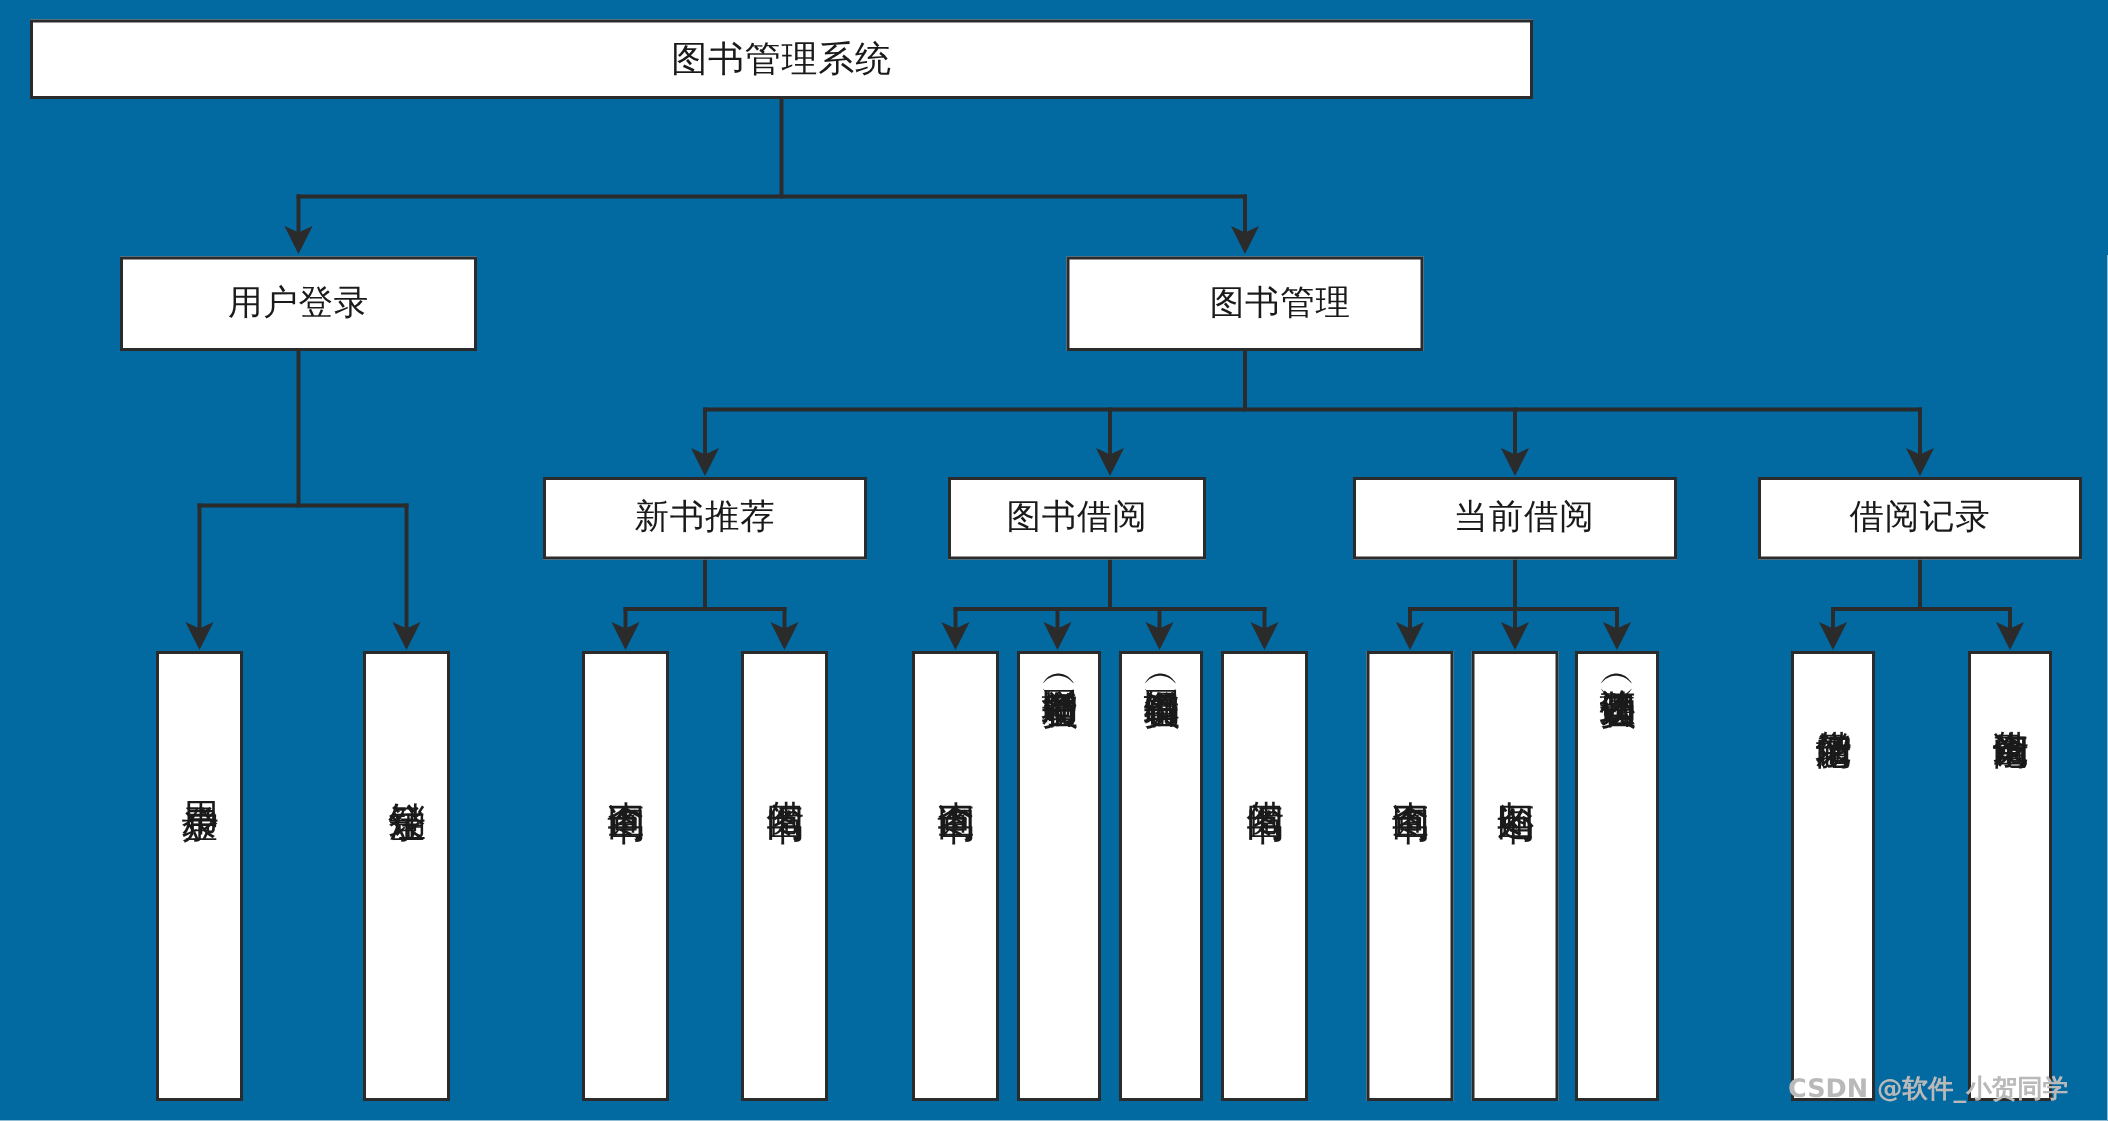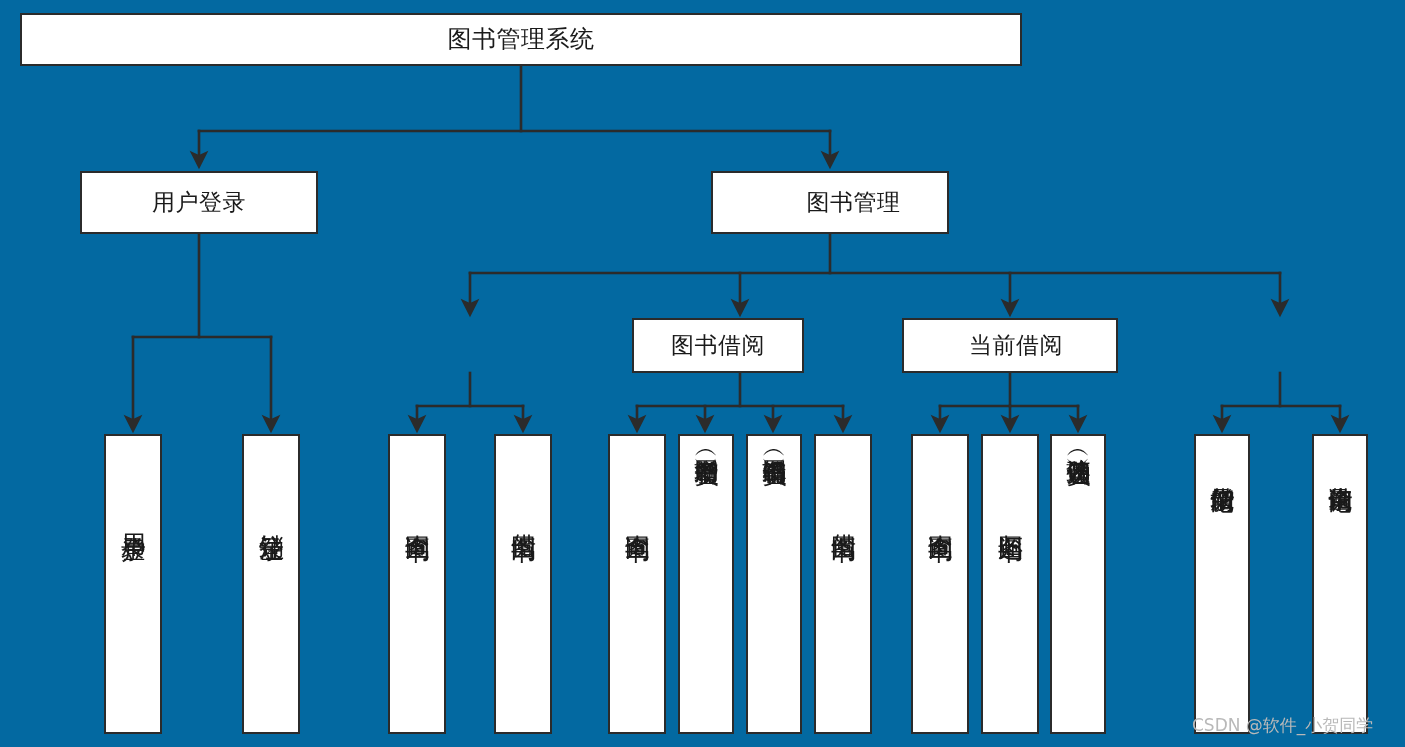--- a/index.html
+++ b/index.html
@@ -65,20 +65,21 @@
   .node.v.tall .label {
     font-size: 24px;
     letter-spacing: 0.5px;
   }
   .watermark {
     position: absolute;
     font-size: 17px;
     color: #b9b9b9;
     white-space: nowrap;
     user-select: none;
+    font-weight: bold;
   }
 </style>
 </head>
 <body>
 
 <div id="canvas">
 
   <svg class="edges" viewBox="0 0 1405 747" xmlns="http://www.w3.org/2000/svg">
     <defs>
       <marker id="arrow" markerWidth="9" markerHeight="9" refX="4.2" refY="4.2" orient="auto" markerUnits="strokeWidth">
@@ -134,26 +135,32 @@
     <span class="label">图书管理系统</span>
   </div>
 
   <div class="node h" style="left:80px; top:171px; width:238px; height:63px;">
     <span class="label">用户登录</span>
   </div>
   <div class="node h" style="left:711px; top:171px; width:238px; height:63px;padding-left:47px;">
     <span class="label">图书管理</span>
   </div>
 
+  <div class="node h" style="left:362px; top:318px; width:216px; height:55px;">
+    <span class="label">新书推荐</span>
+  </div>
   <div class="node h" style="left:632px; top:318px; width:172px; height:55px;">
     <span class="label">图书借阅</span>
   </div>
   <div class="node h" style="left:902px; top:318px; width:216px; height:55px;padding-left:12px;">
     <span class="label">当前借阅</span>
   </div>
+  <div class="node h" style="left:1172px; top:318px; width:216px; height:55px;">
+    <span class="label">借阅记录</span>
+  </div>
 
   <div class="node v" style="left:104px; top:434px; width:58px; height:300px; padding-top:78px;">
     <span class="label">用户登录</span>
   </div>
   <div class="node v" style="left:242px; top:434px; width:58px; height:300px; padding-top:78px;">
     <span class="label">注销登录</span>
   </div>
 
   <div class="node v" style="left:388px; top:434px; width:58px; height:300px; padding-top:78px;">
     <span class="label">查询图书</span>

